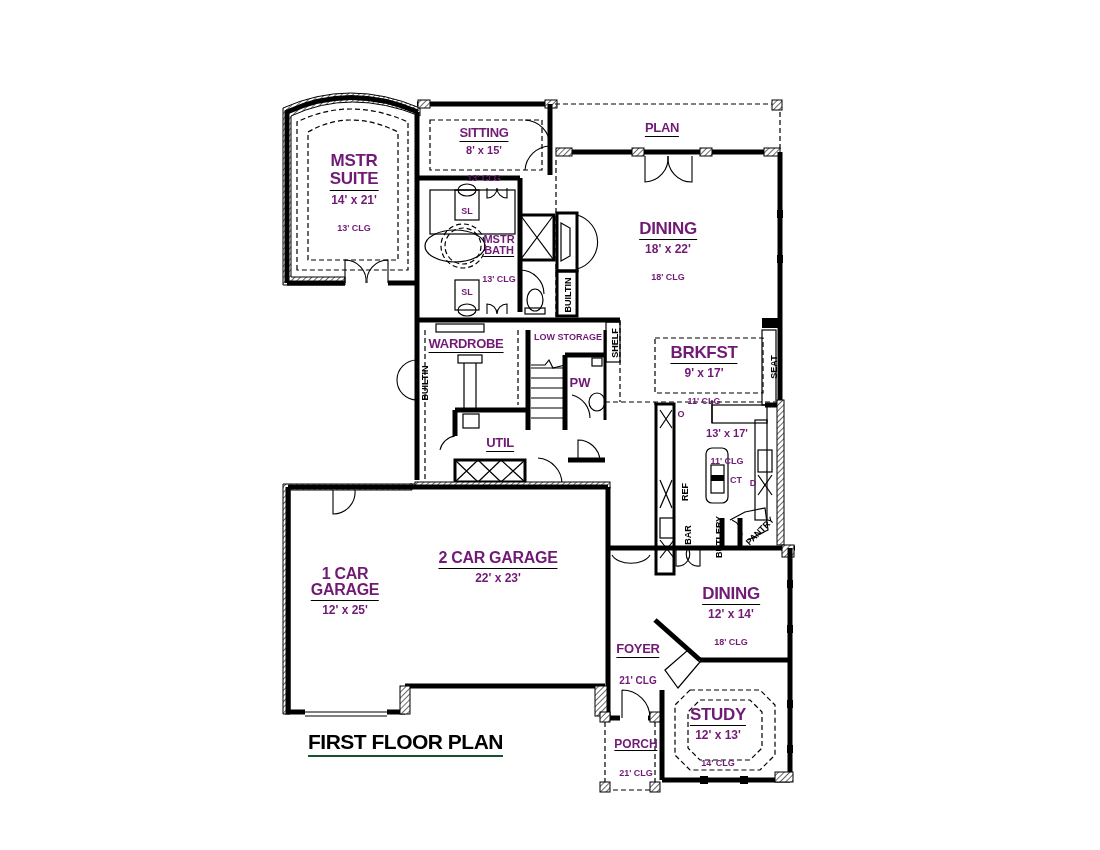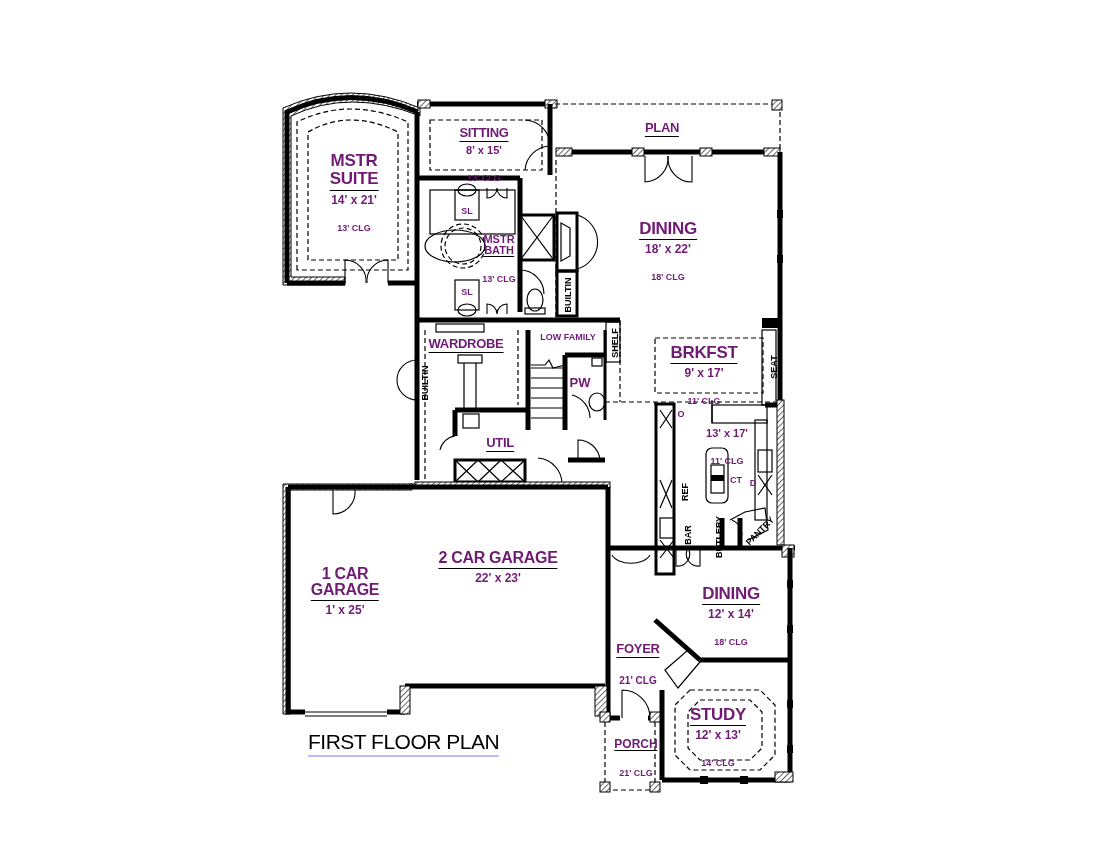--- a/index.html
+++ b/index.html
@@ -14,21 +14,21 @@
   .lbl { position: absolute; text-align: center; color: #701a75; font-family: "Liberation Sans", sans-serif; font-weight: bold; white-space: nowrap; transform: translateX(-50%); line-height: 1; }
   .lbl .name { display: inline-block; border-bottom: 1.5px solid #000; padding-bottom: 2px; letter-spacing: -0.3px; }
   .lbl .dim { display: block; margin-top: 3px; }
   .lbl .clg { display: block; font-size: 9px; margin-top: 18px; }
   .big .name { font-size: 17px; }
   .big .dim { font-size: 12px; }
   .med .name { font-size: 13px; }
   .med .dim { font-size: 11px; }
   .small { font-size: 9px; }
   .vert { position: absolute; font-weight: bold; font-size: 9px; transform-origin: center; white-space: nowrap; }
-  .title { position: absolute; left: 308px; top: 730px; font-size: 21px; font-weight: normal; border-bottom: 2px solid #c4b5fd; padding-bottom: 1px; letter-spacing: -0.5px; }
+  .title { position: absolute; left: 308px; top: 730px; font-size: 21px; font-weight: bold; border-bottom: 2px solid #14532d; padding-bottom: 1px; letter-spacing: -0.5px; }
 </style>
 </head>
 <body>
 
 <svg id="plan" viewBox="0 0 1100 850" xmlns="http://www.w3.org/2000/svg">
   <defs>
     <pattern id="hatch" width="4" height="4" patternUnits="userSpaceOnUse" patternTransform="rotate(45)">
       <rect width="4" height="4" fill="#fff"></rect>
       <line x1="0" y1="0" x2="0" y2="4" stroke="#000" stroke-width="1.2"></line>
     </pattern>
@@ -256,42 +256,42 @@
   <span class="clg">13' CLG</span>
 </div>
 
 <div class="lbl small" style="left:467px; top:207px;">SL</div>
 <div class="lbl small" style="left:467px; top:288px;">SL</div>
 
 <div class="lbl med" style="left:466px; top:335px;text-align:center;">
   <span class="name">WARDROBE</span>
 </div>
 
-<div class="lbl small" style="left:568px; top:333px; font-size:9px;">LOW FAMILY</div>
+<div class="lbl small" style="left:568px; top:333px; font-size:9px;">LOW STORAGE</div>
 
 <div class="lbl" style="left:580px; top:376px; font-size:13px;">PW</div>
 
 <div class="lbl med" style="left:500px; top:434px;">
   <span class="name">UTIL</span>
 </div>
 
 <div class="lbl big" style="left:704px; top:344px;">
   <span class="name">BRKFST</span>
   <span class="dim">9' x 17'</span>
   <span class="clg">11' CLG</span>
 </div>
 
 <div class="lbl" style="left:727px; top:428px; font-size:11px;">
   <span style="display:block;">13' x 17'</span>
   <span class="clg">11' CLG</span>
 </div>
 
 <div class="lbl big" style="left:345px; top:566px;">
   <span class="name" style="line-height:1.0; font-size:16px;"><span>1 CAR</span><br><span>GARAGE</span></span>
-  <span class="dim">1' x 25'</span>
+  <span class="dim">12' x 25'</span>
 </div>
 
 <div class="lbl big" style="left:498px; top:550px;">
   <span class="name" style="font-size:16px;">2 CAR GARAGE</span>
   <span class="dim">22' x 23'</span>
 </div>
 
 <div class="lbl big" style="left:731px; top:585px;">
   <span class="name">DINING</span>
   <span class="dim">12' x 14'</span>

